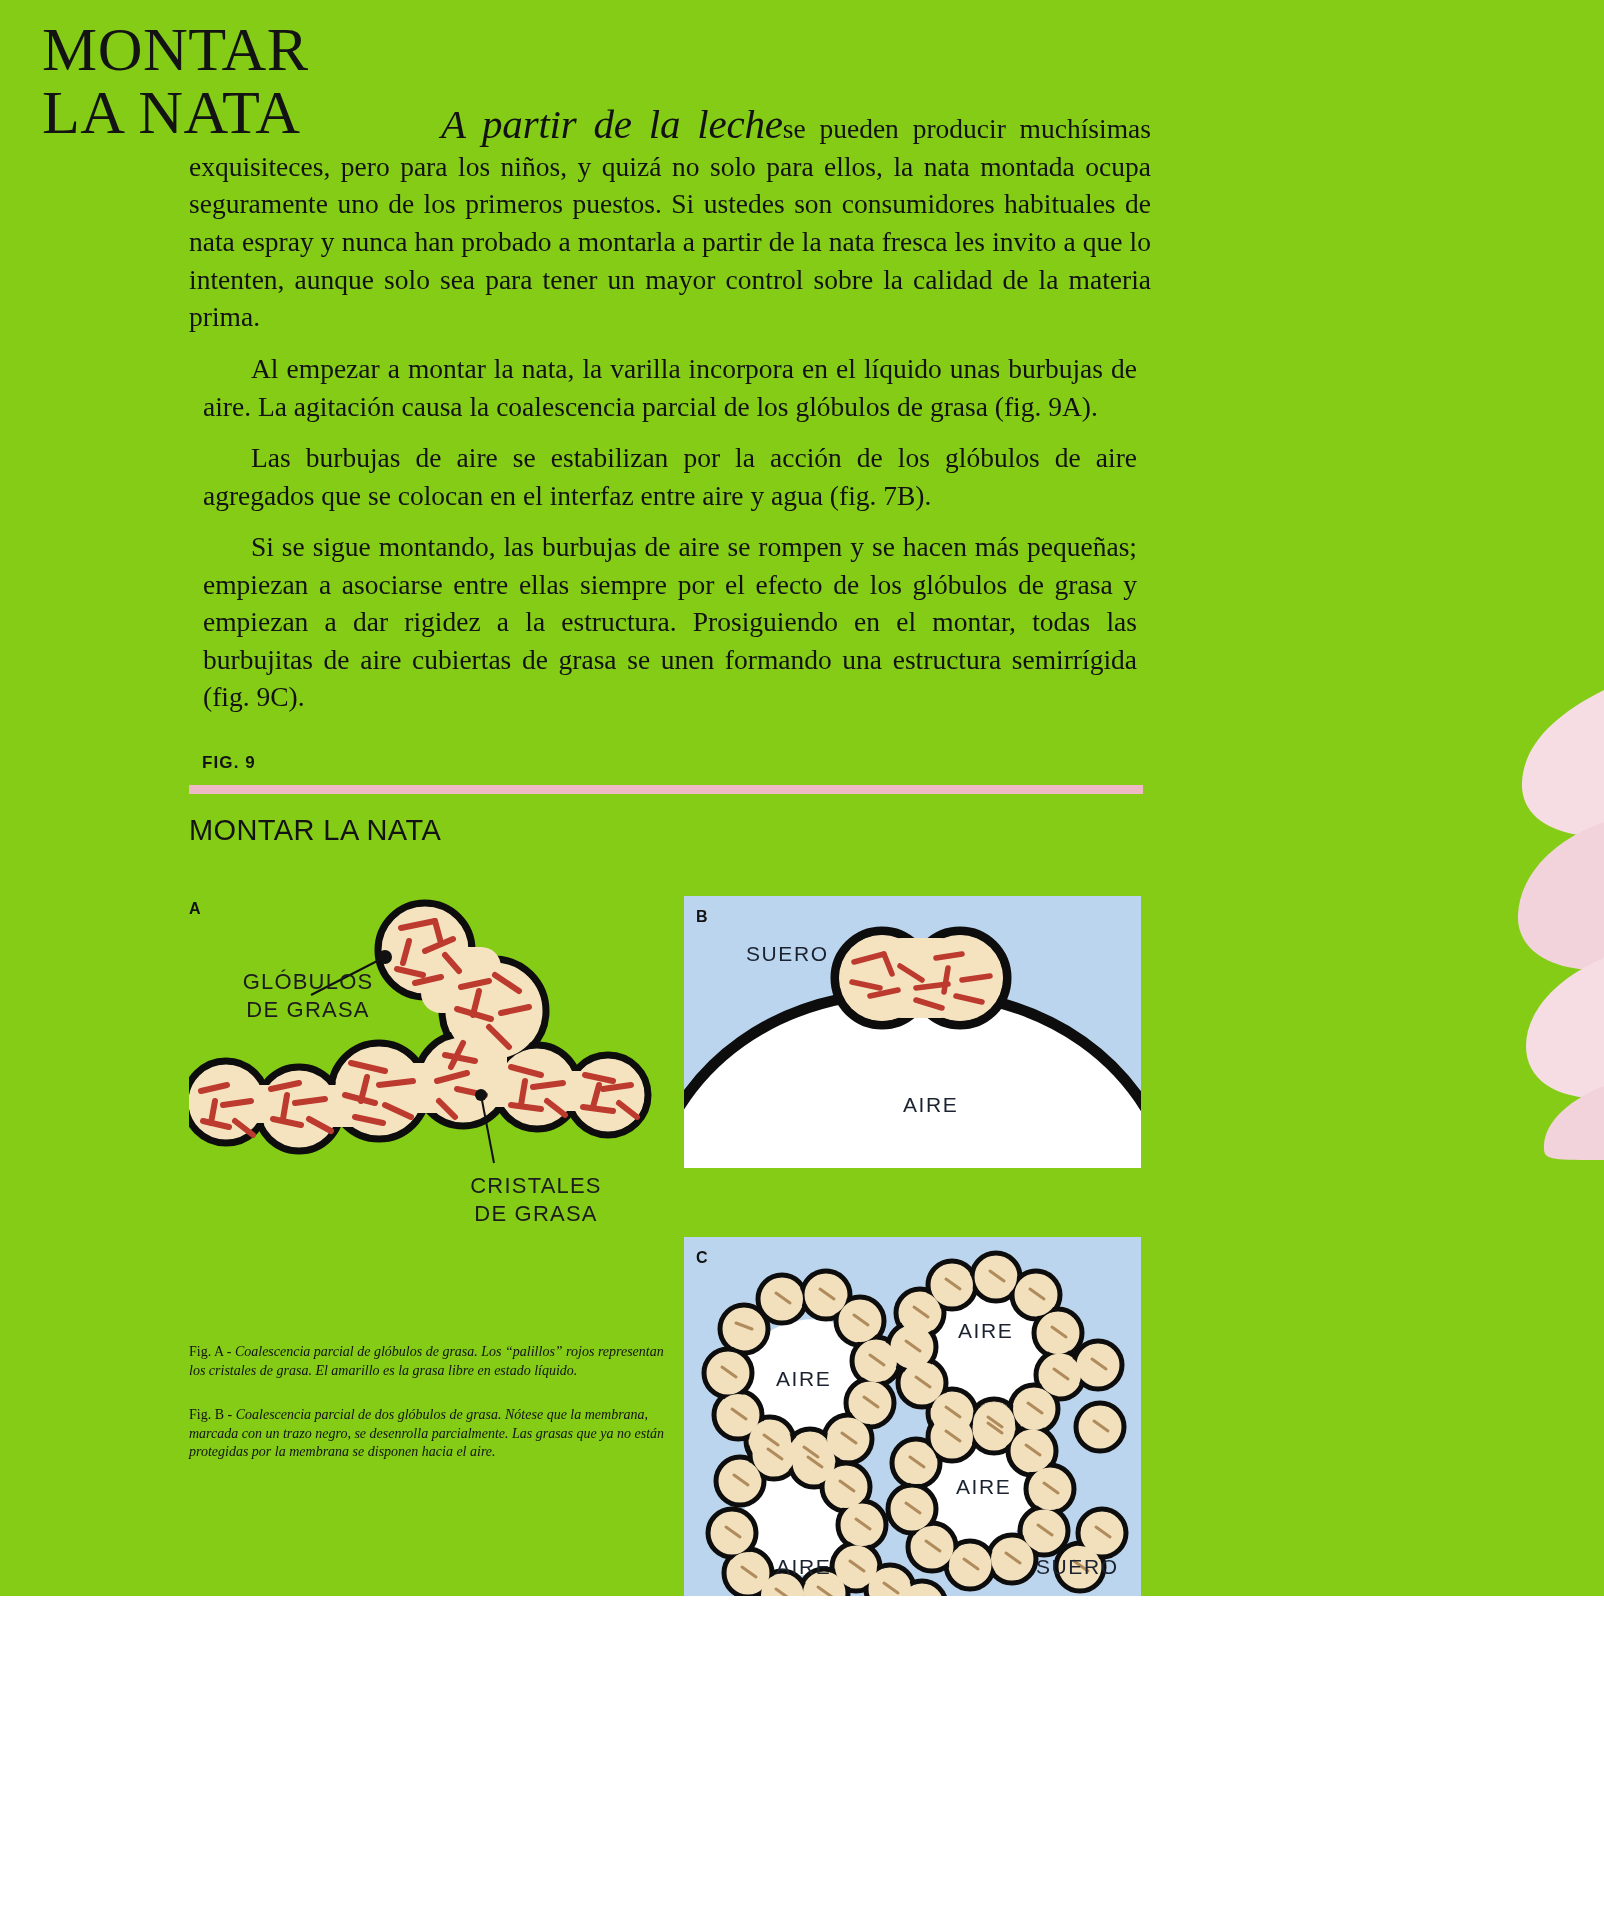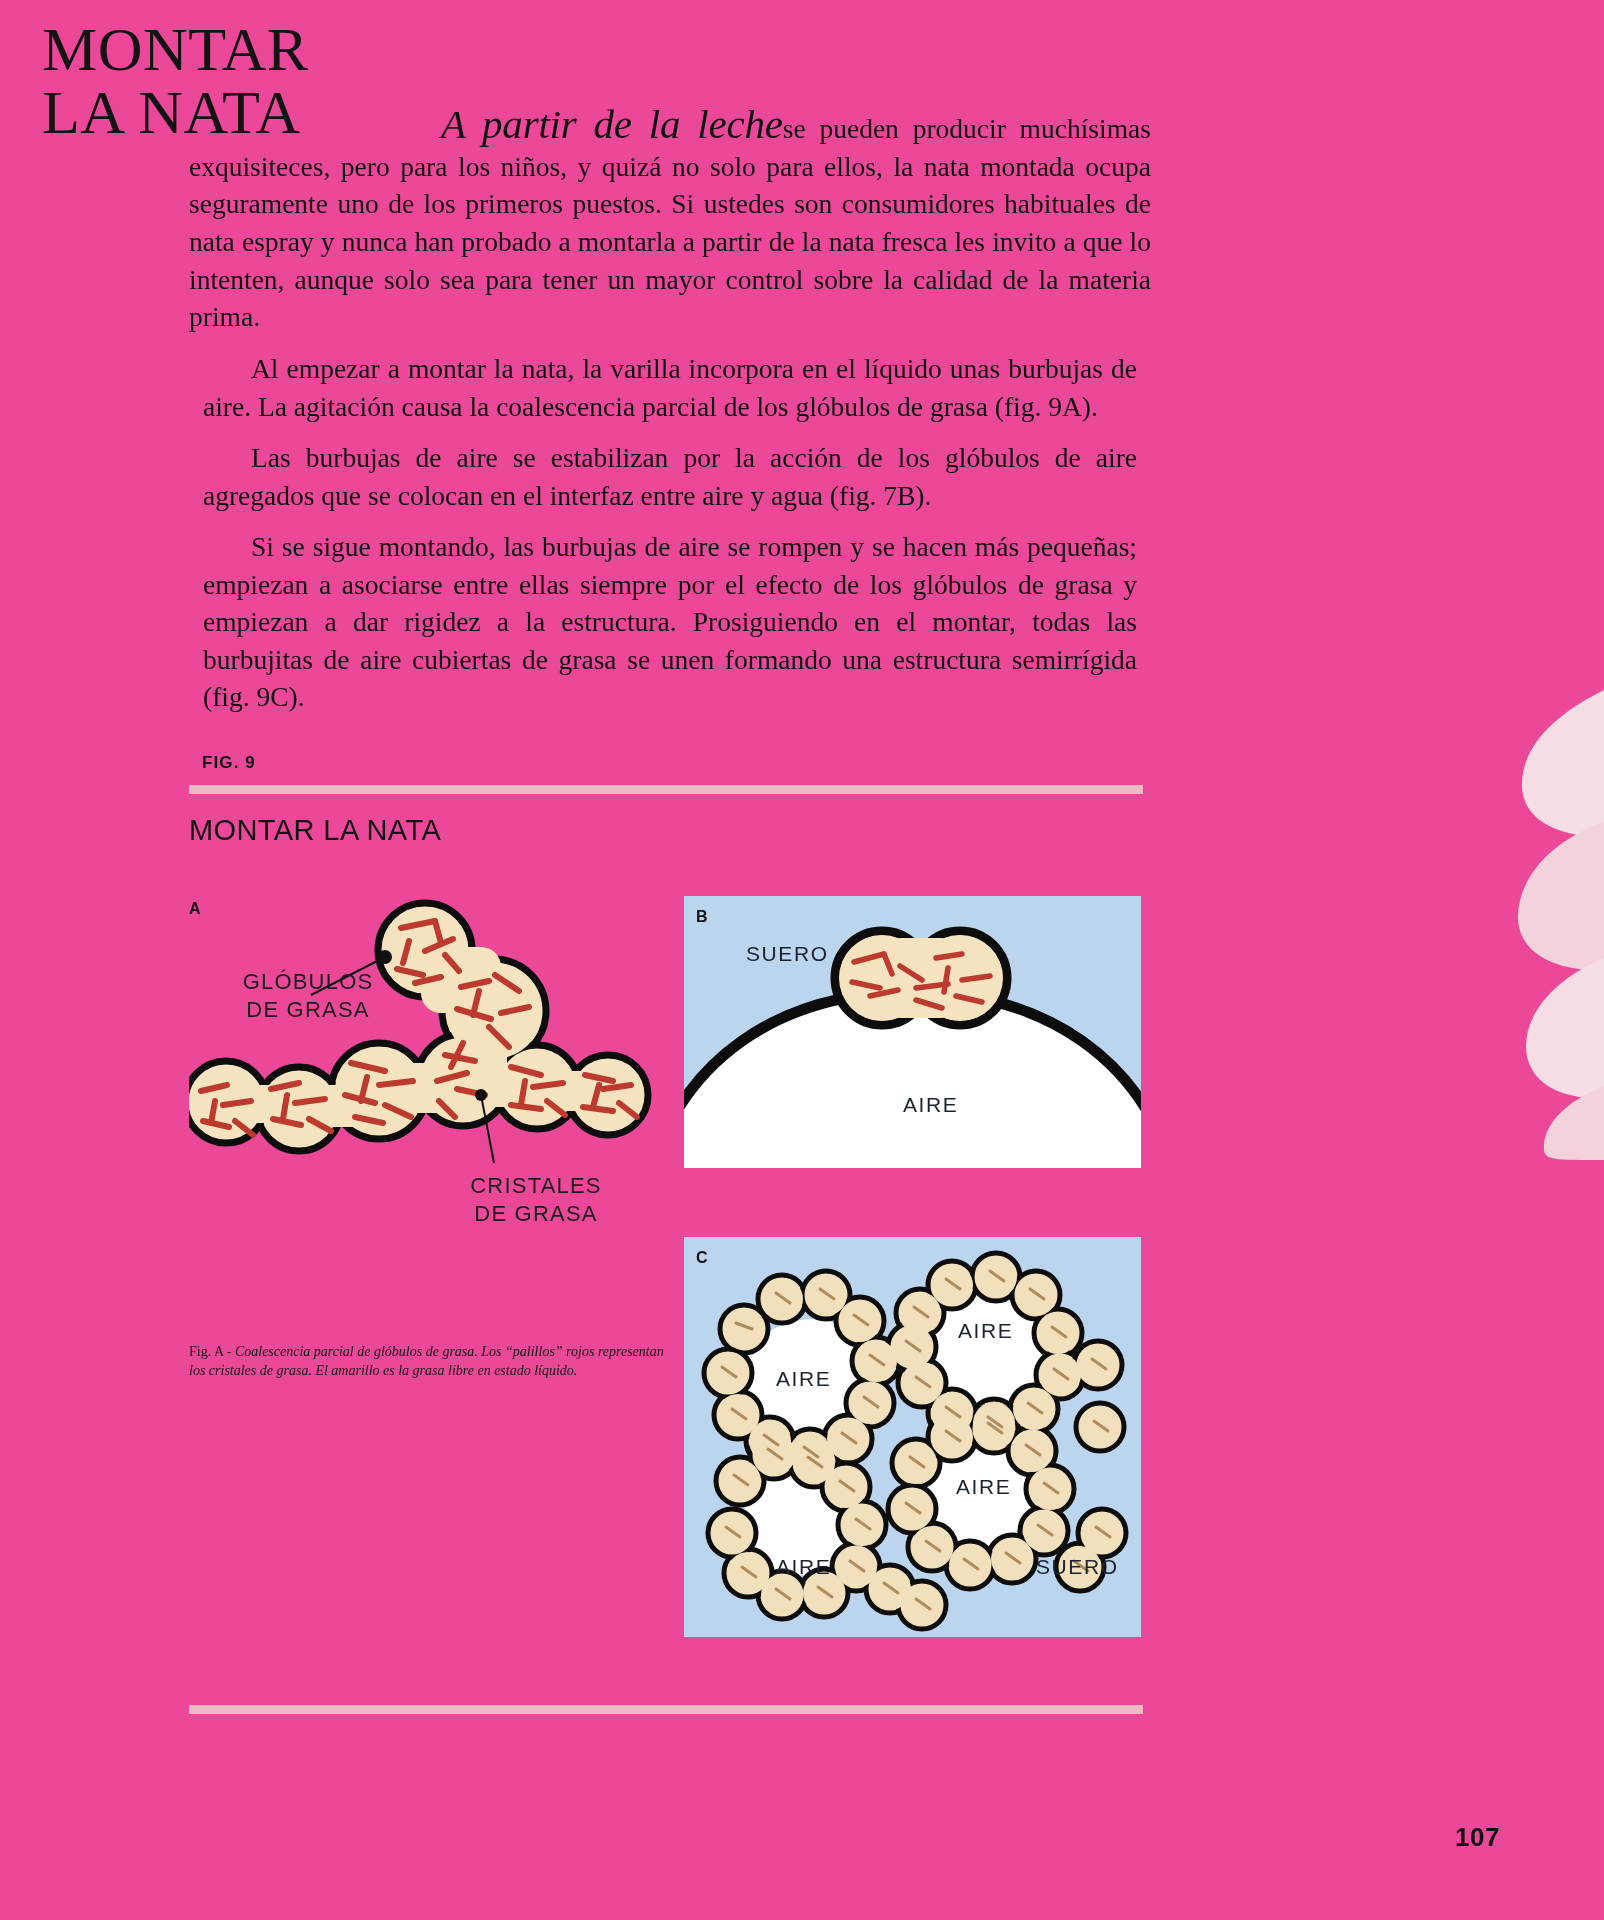--- a/index.html
+++ b/index.html
@@ -3,22 +3,22 @@
 <meta charset="utf-8">
 <style>
   html, body {
     margin: 0;
     padding: 0;
     background: #ffffff;
   }
   .page {
     position: relative;
     width: 1604px;
-    height: 1920px;
-    background: #ec4899;
+    height: 1596px;
+    background: #84cc16;
     overflow: hidden;
     font-family: "Liberation Serif", "DejaVu Serif", serif;
   }
 
   
   .petals {
     position: absolute;
     right: 0;
     top: 690px;
     width: 110px;
@@ -541,19 +541,20 @@
     <div class="panel-tag tag-c">C</div>
     <div class="diagram-text" style="left:274px; top:82px;">AIRE</div>
     <div class="diagram-text" style="left:92px;  top:130px;">AIRE</div>
     <div class="diagram-text" style="left:272px; top:238px;">AIRE</div>
     <div class="diagram-text" style="left:92px;  top:318px;">AIRE</div>
     <div class="diagram-text" style="left:352px; top:318px;">SUERO</div>
   </div>
 
   <div class="captions">
     <p class="cap"><span class="cap-head">Fig. A - </span><span>Coalescencia parcial de glóbulos de grasa. Los “palillos” rojos representan los cristales de grasa. El amarillo es la grasa libre en estado líquido.</span></p>
+    <p class="cap"><span class="cap-head">Fig. B - </span><span>Coalescencia parcial de dos glóbulos de grasa. Nótese que la membrana, marcada con un trazo negro, se desenrolla parcialmente. Las grasas que ya no están protegidas por la membrana se disponen hacia el aire.</span></p>
   </div>
 
   <div class="fig-rule-bottom"></div>
 
   <div class="page-num">107</div>
 
 </div>
 
 </body></html>

